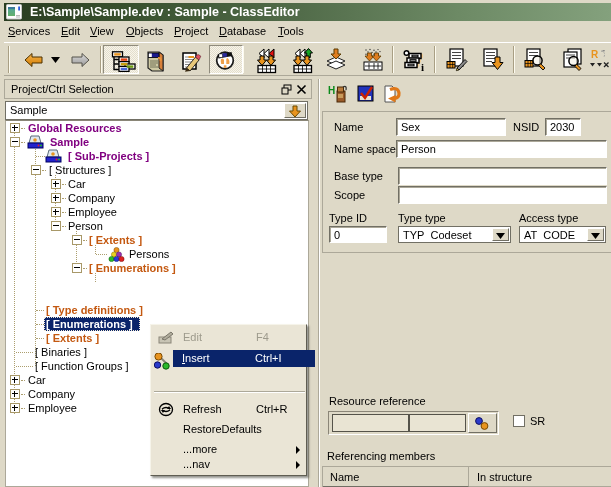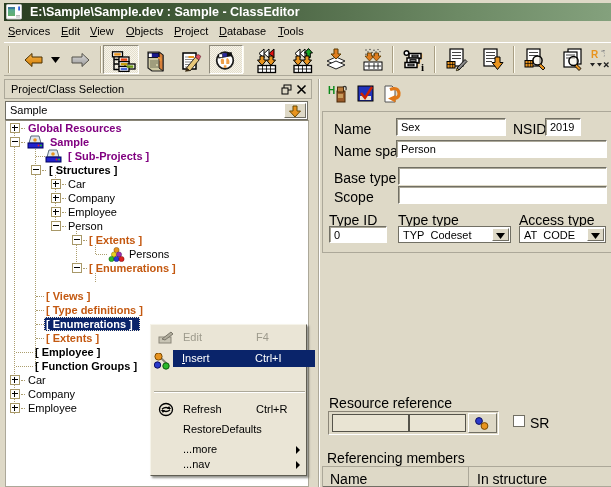--- a/index.html
+++ b/index.html
@@ -1,19 +1,19 @@
 <!DOCTYPE html>
 <html><head>
 <meta charset="utf-8">
 <style>
 *{margin:0;padding:0;box-sizing:border-box}
 html,body{width:611px;height:487px;overflow:hidden}
 body{background:#ded9c7;font-family:"Liberation Sans",sans-serif;position:relative;font-size:11px;color:#000}
 .abs{position:absolute}
-.lbl{position:absolute;font-size:14px;white-space:nowrap}
+.lbl{position:absolute;font-size:11px;white-space:nowrap}
 .fld{position:absolute;background:#fff;border:1px solid;border-color:#716f64 #fff #fff #716f64;box-shadow:inset 1px 1px 0 #aca899;font-size:11px;padding:2px 3px 0 4px;white-space:nowrap}
 u{text-decoration:underline}
 
 #titlebar{position:absolute;left:4px;top:3px;width:607px;height:34px;
  background:linear-gradient(to right,#2a3d22 0%,#3a5230 22%,#516b49 48%,#6d8a65 75%,#84a17d 100%)}
 #title-text{position:absolute;left:26px;top:2px;color:#fff;font-size:12.5px;font-weight:bold;white-space:nowrap}
 
 #menubar{position:absolute;left:4px;top:21px;width:607px;height:20px;background:#ded9c7}
 #menubar span{position:absolute;top:4px;font-size:11px}
 
@@ -26,21 +26,21 @@
 #lpanel-hdr{position:absolute;left:4px;top:79px;width:308px;height:20px;background:#ded9c7;border:1px solid #aca899}
 #lpanel-hdr .t{position:absolute;left:6px;top:3px;font-size:11px}
 #combo{position:absolute;left:5px;top:101px;width:303px;height:19px;background:#fff;border:1px solid #716f64}
 #combo .txt{position:absolute;left:4px;top:2px;font-size:11px}
 #combo .btn{position:absolute;right:1px;top:1px;width:22px;height:15px;background:#ded9c7;border:1px solid;border-color:#fff #716f64 #716f64 #fff}
 #tree{position:absolute;left:5px;top:120px;width:304px;height:367px;background:#fff;border:1px solid #aca899;border-top:1px solid #8a8677;overflow:hidden}
 .trow{position:absolute;height:14px;white-space:nowrap;font-size:11px}
 .trow .tx{position:absolute;top:1px}
 .purple{color:#800080;font-weight:bold}
 .orange{color:#c45911;font-weight:bold}
-.bblack{color:#000;font-weight:bold}
+.bblack{color:#000;font-weight:normal}
 .pm{position:absolute;width:10px;height:10px;border:1px solid #a89868;background:#fff;top:2px}
 .pm i{position:absolute;left:1px;top:3px;width:6px;height:1px;background:#000}
 .pm.plus b{position:absolute;left:3px;top:1px;width:1px;height:6px;background:#000}
 .dotv{position:absolute;width:1px;border-left:1px dotted #ac9e6e}
 .doth{position:absolute;height:1px;border-top:1px dotted #ac9e6e}
 .selrow{position:absolute;background:#0a246a;color:#fff;font-weight:bold;font-size:11px;padding:1px 7px 0 2px;outline:1px dotted #f0e9d8;outline-offset:-1px;white-space:nowrap}
 
 #rsep{position:absolute;left:318px;top:79px;width:2px;height:408px;border-left:1px solid #aca899;border-right:1px solid #fff}
 #rpanel{position:absolute;left:322px;top:79px;width:289px;height:408px;background:#ded9c7}
 #grpbox{position:absolute;left:322px;top:111px;width:289px;height:142px;border:1px solid #aca899;border-right:none}
@@ -258,21 +258,21 @@
 </svg>
 <svg class="ticon" style="left:589px;top:47px" width="22" height="26" viewBox="0 0 22 26">
   <text x="2" y="11" font-size="10" font-weight="bold" fill="#e8941f">R</text>
   <path d="M12 4 q5 1 3 6" stroke="#999" stroke-dasharray="1.5 1.5" fill="none"></path>
   <path d="M13 3 h3 l-1 2 Z" fill="#888"></path>
   <path d="M1 16 h5 l-2.5 3.5 Z M8 16 h5 l-2.5 3.5 Z" fill="#222"></path>
   <path d="M15 15.5 l4.5 4.5 M19.5 15.5 L15 20" stroke="#222" stroke-width="1.3"></path>
 </svg>
 
 <div id="lpanel-hdr">
-  <div class="t">Project/Class Selection</div>
+  <div class="t">Project/Ctrl Selection</div>
   <svg class="abs" style="right:19px;top:4px" width="11" height="11" viewBox="0 0 11 11">
     <rect x="3" y="1" width="7" height="5" fill="none" stroke="#000"></rect>
     <rect x="1" y="4" width="6" height="6" fill="#ded9c7" stroke="#000"></rect>
   </svg>
   <svg class="abs" style="right:4px;top:4px" width="11" height="11" viewBox="0 0 11 11">
     <path d="M1.5 1.5 L9.5 9.5 M9.5 1.5 L1.5 9.5" stroke="#000" stroke-width="1.6"></path>
   </svg>
 </div>
 <div id="combo">
   <div class="txt">Sample</div>
@@ -380,39 +380,35 @@
         </svg></div>
       <div class="tx " style="left:124px">Persons</div>
     </div>
     <div class="trow" style="left:0;top:140px;width:300px">
       <div class="pm " style="left:67px">
         <i></i>
       </div>
       <div class="doth" style="left:78px;top:7px;width:4px"></div>
       <div class="tx orange" style="left:84px">[ Enumerations ]</div>
     </div>
-    <div class="trow" style="left:0;top:168px;width:300px">
-      <div class="doth" style="left:31px;top:7px;width:8px"></div>
-      <div class="tx orange" style="left:41px">[ Views ]</div>
-    </div>
     <div class="trow" style="left:0;top:182px;width:300px">
       <div class="doth" style="left:31px;top:7px;width:8px"></div>
       <div class="tx orange" style="left:41px">[ Type definitions ]</div>
     </div>
     <div class="trow" style="left:0;top:196px;width:300px">
       <div class="doth" style="left:31px;top:7px;width:8px"></div>
       <div class="selrow" style="left:39px;top:0px;height:14px">[ Enumerations ]</div>
     </div>
     <div class="trow" style="left:0;top:210px;width:300px">
       <div class="doth" style="left:31px;top:7px;width:8px"></div>
       <div class="tx orange" style="left:41px">[ Extents ]</div>
     </div>
     <div class="trow" style="left:0;top:224px;width:300px">
       <div class="doth" style="left:11px;top:7px;width:17px"></div>
-      <div class="tx bblack" style="left:30px">[ Employee ]</div>
+      <div class="tx bblack" style="left:30px">[ Binaries ]</div>
     </div>
     <div class="trow" style="left:0;top:238px;width:300px">
       <div class="doth" style="left:11px;top:7px;width:17px"></div>
       <div class="tx bblack" style="left:30px">[ Function Groups ]</div>
     </div>
     <div class="trow" style="left:0;top:252px;width:300px">
       <div class="pm plus" style="left:5px">
         <i></i>
         <b></b>
       </div>
@@ -463,21 +459,21 @@
 <svg class="abs" style="left:383px;top:85px" width="19" height="19" viewBox="0 0 19 19">
   <path d="M2 1 L9 1 L12 4 L12 17 L2 17 Z" fill="#fff" stroke="#555"></path>
   <path d="M7 4.5 Q15 1.5 16 8 Q16.5 13 11 13.5" stroke="#e07818" stroke-width="3.2" fill="none"></path>
   <path d="M12.5 10 L12.5 17.5 L5 13.5 Z" fill="#e07818"></path>
 </svg>
 <div id="grpbox"></div>
 
 <div class="lbl" style="left:334px;top:121px">Name</div>
 <div class="fld" style="left:396px;top:118px;width:110px;height:18px">Sex</div>
 <div class="lbl" style="left:513px;top:121px">NSID</div>
-<div class="fld" style="left:545px;top:118px;width:36px;height:18px">2019</div>
+<div class="fld" style="left:545px;top:118px;width:36px;height:18px">2030</div>
 <div class="lbl" style="left:334px;top:143px">Name space</div>
 <div class="fld" style="left:396px;top:140px;width:211px;height:18px">Person</div>
 <div class="lbl" style="left:334px;top:170px">Base type</div>
 <div class="fld" style="left:398px;top:167px;width:209px;height:18px"></div>
 <div class="lbl" style="left:334px;top:189px">Scope</div>
 <div class="fld" style="left:398px;top:186px;width:209px;height:18px"></div>
 <div class="lbl" style="left:329px;top:212px">Type ID</div>
 <div class="fld" style="left:329px;top:226px;width:58px;height:17px">0</div>
 <div class="lbl" style="left:398px;top:212px">Type type</div>
 <div class="combo2" style="left:398px;top:226px;width:113px;height:17px">

